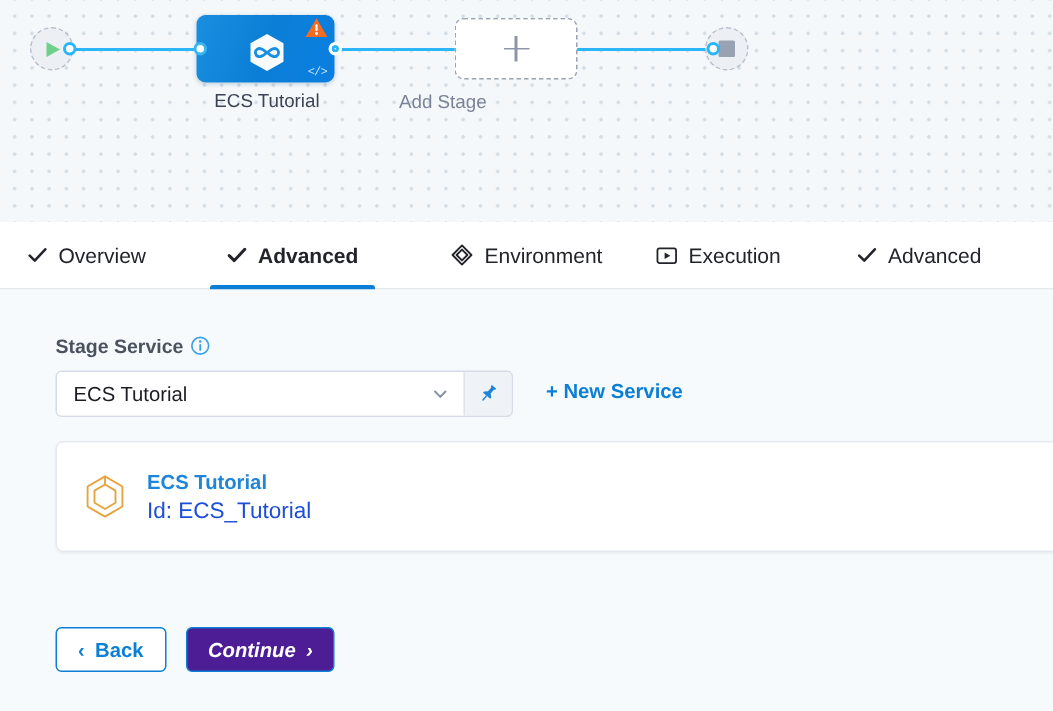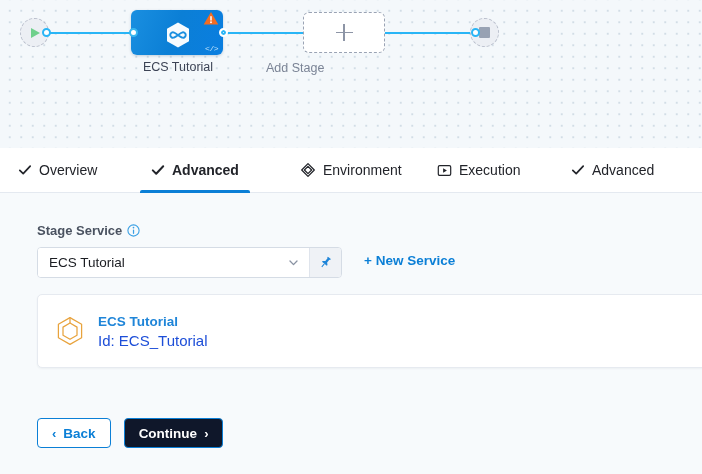--- a/index.html
+++ b/index.html
@@ -155,21 +155,21 @@
   .svc-text { display: flex; flex-direction: column; gap: 3px; }
   .svc-title { font-size: 13.5px; font-weight: bold; color: #1f85d8; cursor: pointer; }
   .svc-id { font-size: 15px; color: #1d4ed8; }
 
   .btn-row { position: absolute; left: 37px; top: 418px; display: flex; gap: 13px; }
   .btn {
     height: 30px; border-radius: 4px; display: flex; align-items: center;
     gap: 7px; font-size: 13.5px; font-weight: bold; cursor: pointer; padding: 0 14px;
   }
   .btn-back { background: #ffffff; border: 1px solid #0b7fd6; color: #0b7fd6; }
-  .btn-continue { background: #0f172a; border: 1px solid #0b7fd6; color: #ffffff; }
+  .btn-continue { background: #4c1d95; border: 1px solid #0b7fd6; color: #ffffff; font-style: italic; }
   .chev { font-size: 13px; font-weight: bold; line-height: 1; }
 </style>
 </head>
 <body>
 
 <div id="app">
 
   <div class="canvas">
 
     <div class="edge e1"></div>

